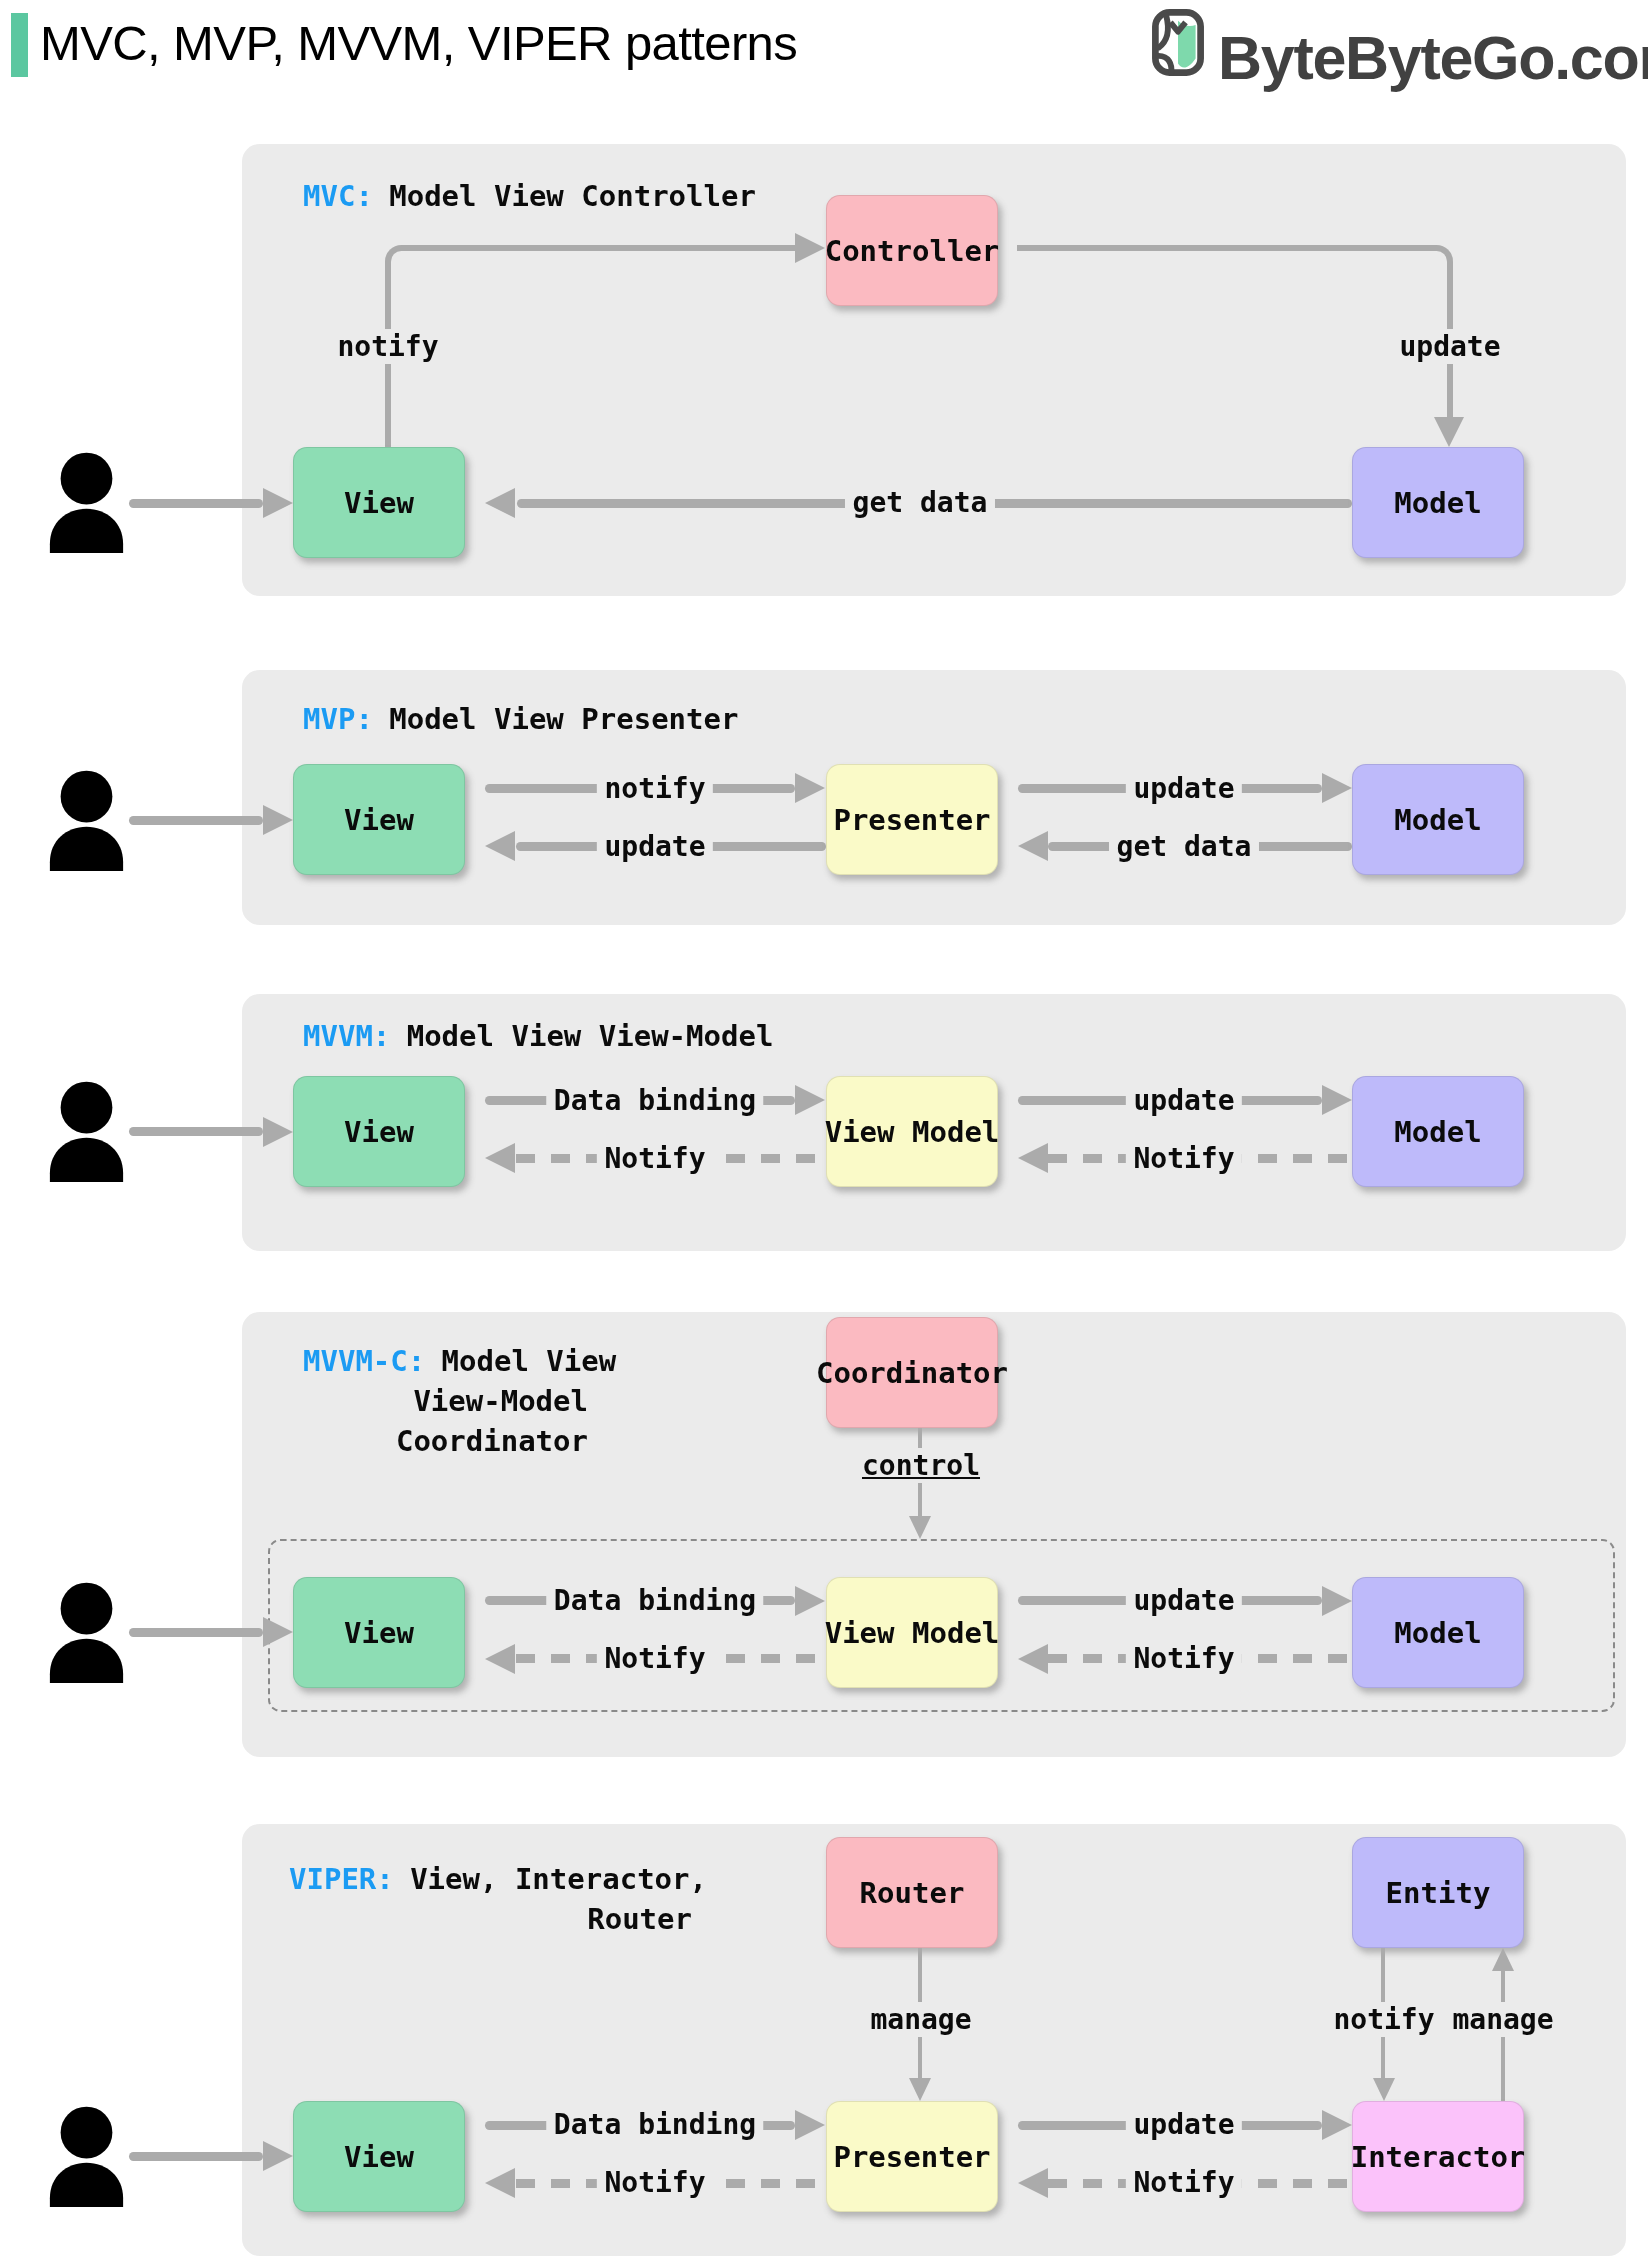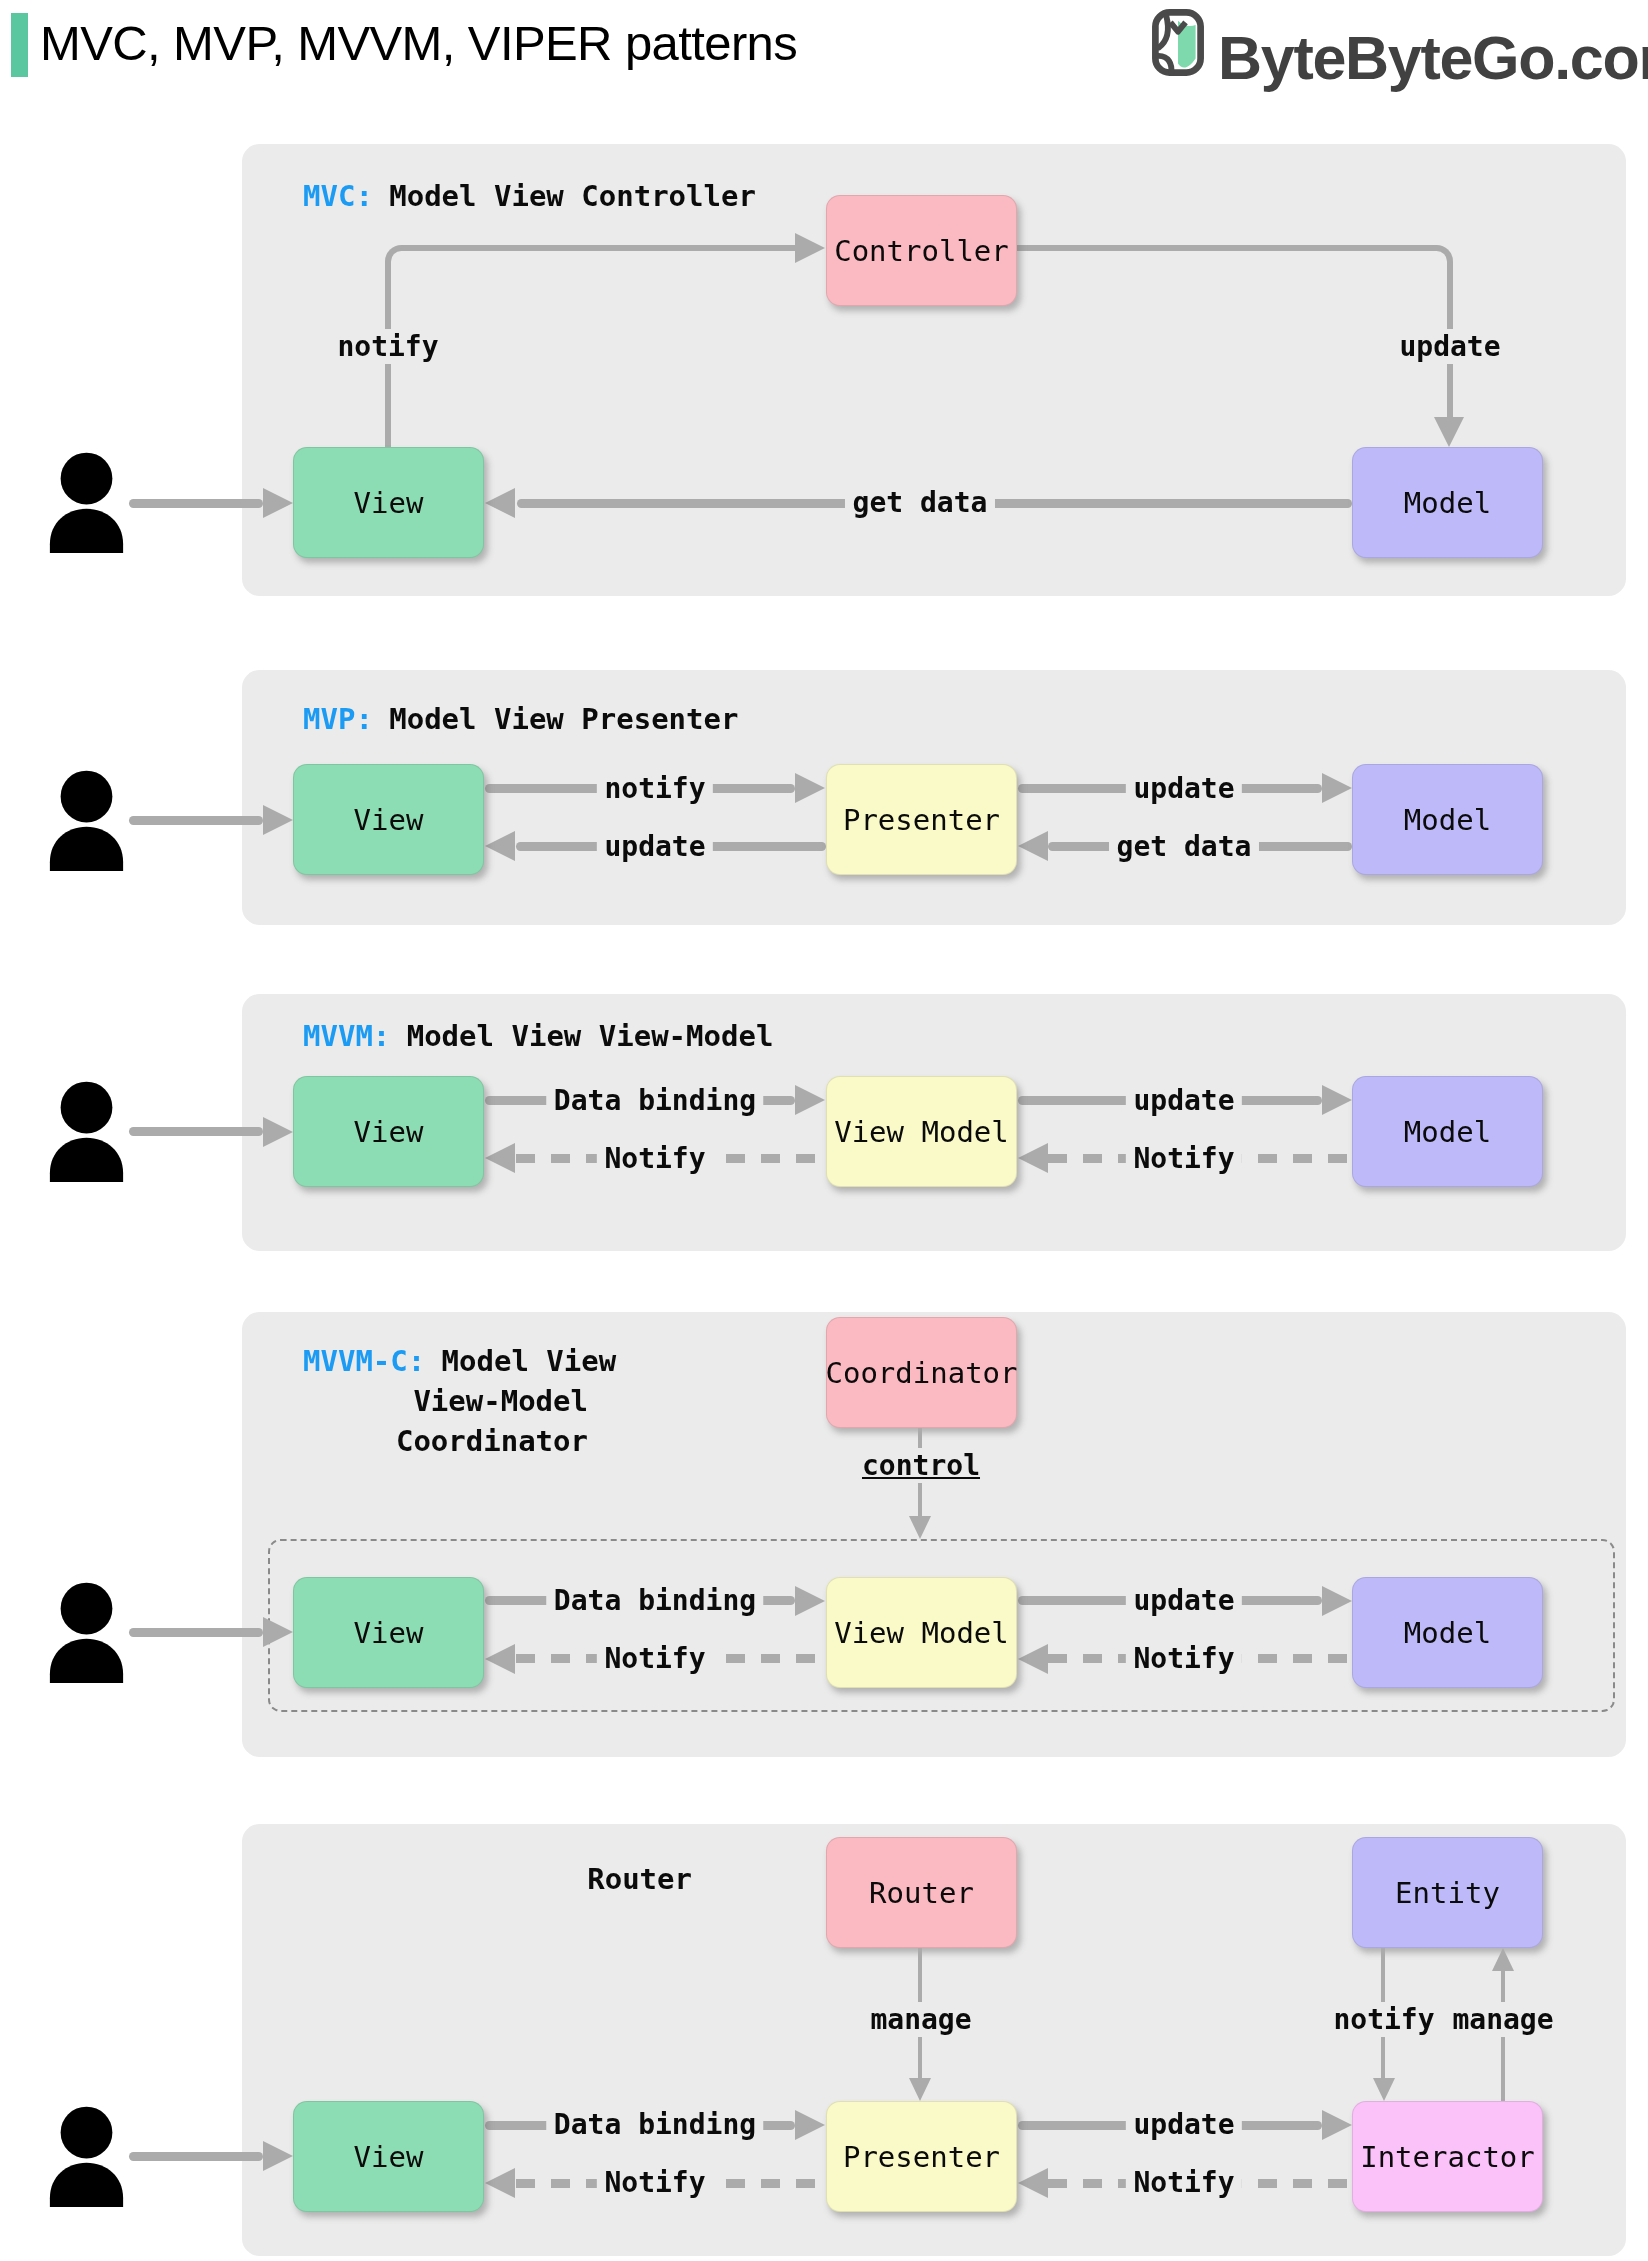--- a/index.html
+++ b/index.html
@@ -5,22 +5,22 @@
   :root{
     --accent:#5BC7A0; --tag-blue:#1B9BF3; --panel-bg:#EBEBEB;
     --box-green:#8DDDB4; --box-pink:#FBBAC1; --box-purple:#BEBAFA;
     --box-yellow:#FAFAC8; --box-magenta:#FBC2FA; --arrow-gray:#ABABAB;
     --brand-gray:#414141; --text:#0B0B0B;
   }
   html,body{margin:0;padding:0;background:#ffffff;}
   body{position:relative;width:1649px;height:2261px;overflow:hidden;
        font-family:"DejaVu Sans Mono","Liberation Mono",monospace;color:var(--text);}
   .panel{position:absolute;left:242px;width:1384px;background:var(--panel-bg);border-radius:17.6px;}
-  .box{position:absolute;width:191px;height:111px;border-radius:14px;display:flex;align-items:center;justify-content:center;
-       font-size:29px;font-weight:400;color:var(--text);border:1.3px solid rgba(0,0,0,0.10);
+  .box{position:absolute;width:172px;height:111px;border-radius:14px;display:flex;align-items:center;justify-content:center;
+       font-size:29px;font-weight:700;color:var(--text);border:1.3px solid rgba(0,0,0,0.10);
        box-shadow:3.8px 5px 6.3px rgba(110,110,110,0.45);box-sizing:border-box;white-space:nowrap;}
   .b-green{background:var(--box-green);} .b-pink{background:var(--box-pink);}
   .b-purple{background:var(--box-purple);} .b-yellow{background:var(--box-yellow);}
   .b-magenta{background:var(--box-magenta);}
   .hline{position:absolute;height:8.8px;background:var(--arrow-gray);border-radius:4.4px;}
   .dline{position:absolute;height:8.8px;background:repeating-linear-gradient(90deg,var(--arrow-gray) 0 19px,transparent 19px 35px);}
   .vthin{position:absolute;width:4.4px;background:var(--arrow-gray);}
   .elbow{position:absolute;border:0 solid var(--arrow-gray);box-sizing:border-box;}
   .hr,.hl,.hd,.hd-s,.hu-s{position:absolute;width:0;height:0;}
   .hr{border-top:15px solid transparent;border-bottom:15px solid transparent;border-left:30px solid var(--arrow-gray);}
@@ -161,20 +161,21 @@
 <div class="box b-purple" style="left:1352px;top:1577px;">Model</div>
 <svg class="person" style="left:44px;top:1582px;" viewBox="0 0 130 160">
   <circle cx="65" cy="42" r="41" fill="#000"></circle>
     <path d="M7 160 v-14 c0 -34 26 -56 58 -56 s58 22 58 56 v14 z" fill="#000"></path>
 </svg>
 <div class="hline" style="left:129px;top:1628px;width:134px;"></div>
 <div class="hr" style="left:263px;top:1617px;"></div>
 
 <div class="panel" style="top:1824px;height:432px;"></div>
 <div class="hdr-block" style="left:289px;top:1859px;width:403px;">
+  <div style="white-space:nowrap;"><span class="tag">VIPER:</span><span class="name">View, Interactor,</span></div>
   <div class="r">Router</div>
 </div>
 <div class="box b-pink" style="left:826px;top:1837px;">Router</div>
 <div class="box b-purple" style="left:1352px;top:1837px;">Entity</div>
 <div class="vthin" style="left:918px;top:1948px;height:130px;"></div>
 <div class="hd-s" style="left:909px;top:2078px;"></div>
 <div class="albl" style="left:921px;top:2002px;">manage</div>
 <div class="vthin" style="left:1381px;top:1948px;height:130px;"></div>
 <div class="hd-s" style="left:1373px;top:2078px;"></div>
 <div class="albl" style="left:1384px;top:2002px;">notify</div>

